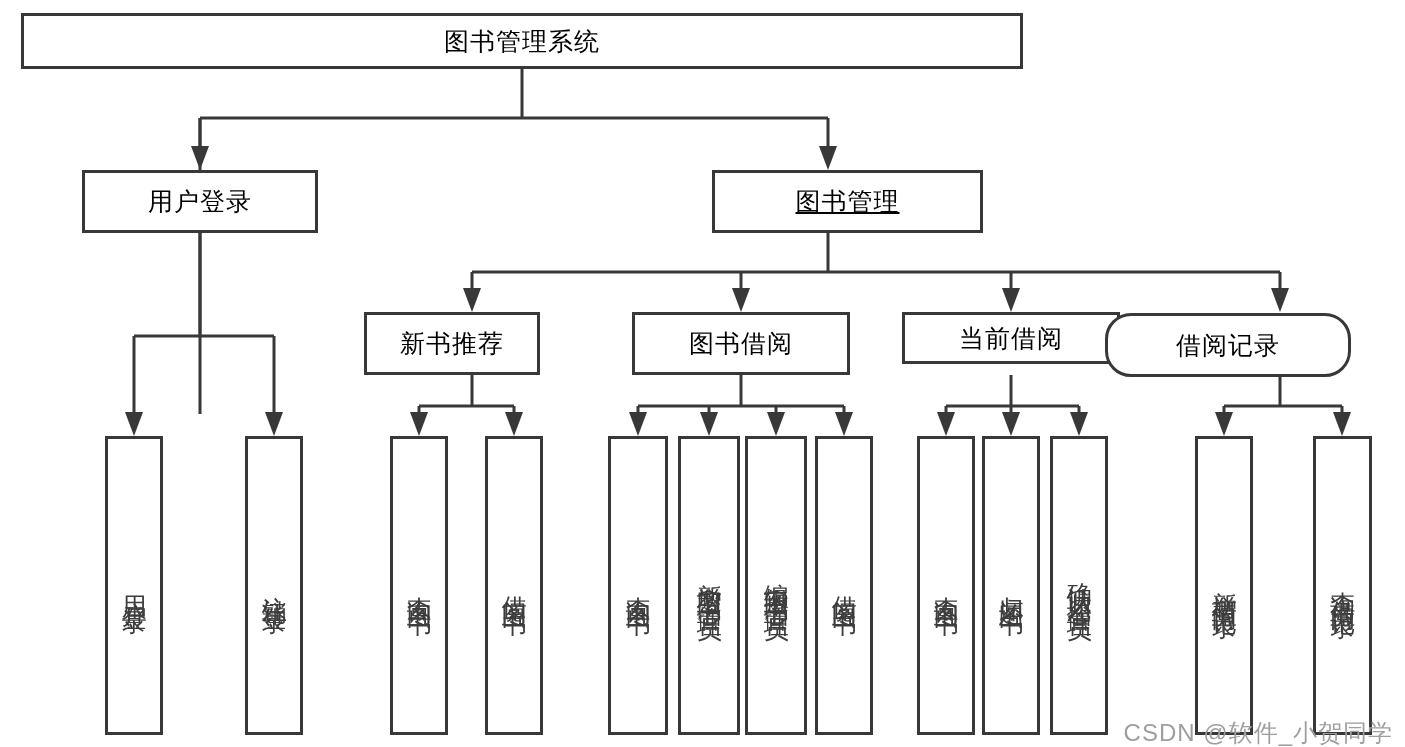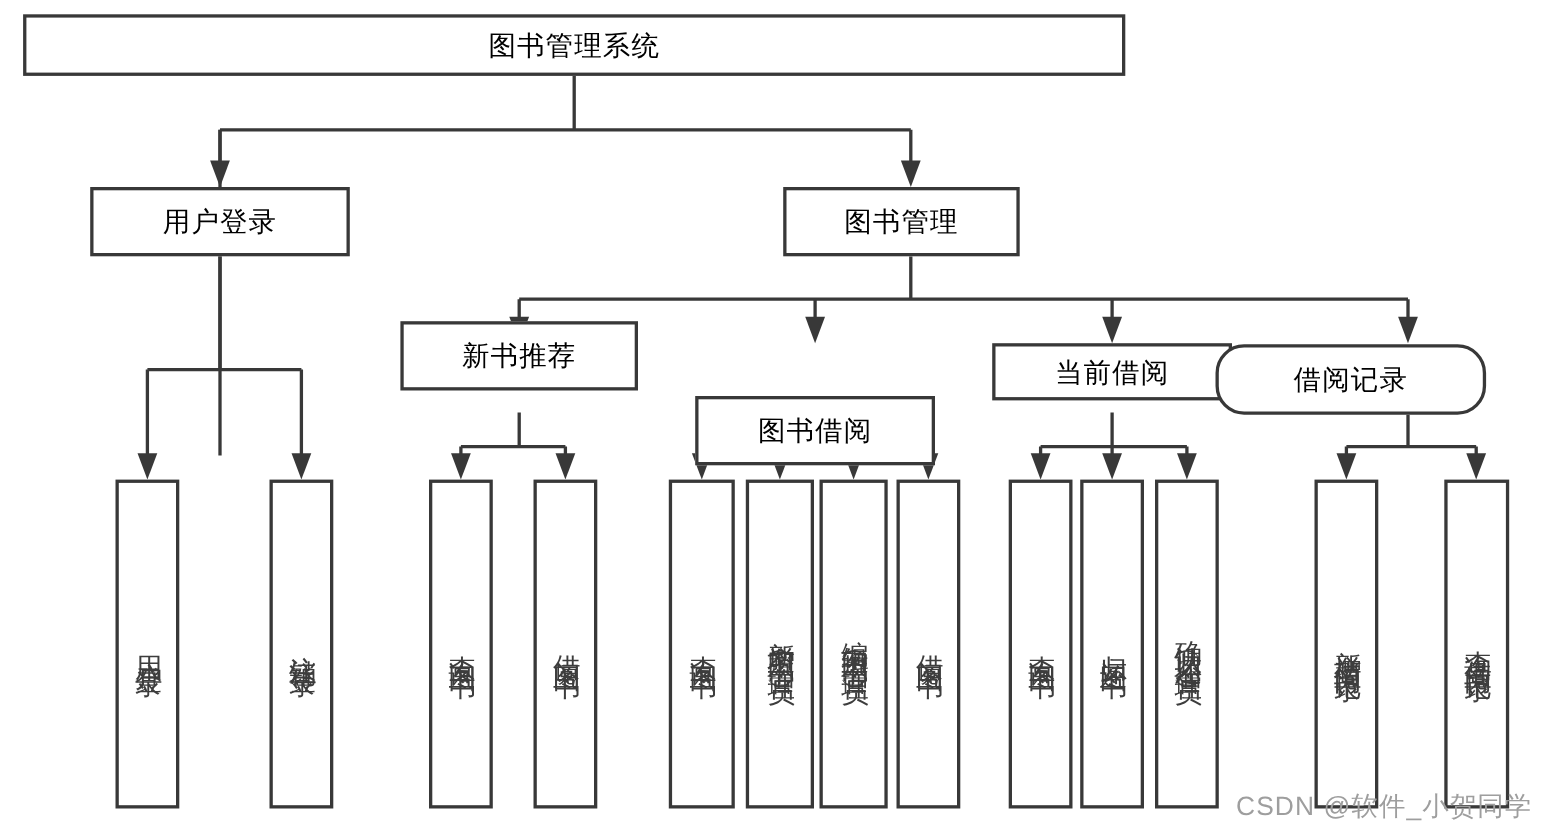--- a/index.html
+++ b/index.html
@@ -95,24 +95,24 @@
       <polygon points="1002,412 1020,412 1011,436"></polygon>
       <polygon points="1070,412 1088,412 1079,436"></polygon>
       <polygon points="1215,412 1233,412 1224,436"></polygon>
       <polygon points="1333,412 1351,412 1342,436"></polygon>
     </g>
   </svg>
 
   <div class="hbox" style="left:21px; top:13px; width:1002px; height:56px;">图书管理系统</div>
 
   <div class="hbox" style="left:82px; top:170px; width:236px; height:63px;">用户登录</div>
-  <div class="hbox" style="left:712px; top:170px; width:215px; height:63px;">图书管理</div>
+  <div class="hbox" style="left:712px; top:170px; width:271px; height:63px;text-decoration:underline;">图书管理</div>
 
-  <div class="hbox" style="left:364px; top:292px; width:216px; height:63px;">新书推荐</div>
-  <div class="hbox" style="left:632px; top:312px; width:218px; height:63px;margin-top:48px;">图书借阅</div>
+  <div class="hbox" style="left:364px; top:312px; width:176px; height:63px;">新书推荐</div>
+  <div class="hbox" style="left:632px; top:312px; width:218px; height:63px;">图书借阅</div>
   <div class="hbox" style="left:902px; top:312px; width:218px; height:52px;">当前借阅</div>
   <div class="hbox" style="left:1105px; top:313px; width:246px; height:64px;border-radius:26px;">借阅记录</div>
 
   <div class="vbox" style="left:105px; top:436px; width:58px; height:299px;">
     <span class="vlabel">用户登录</span>
   </div>
   <div class="vbox" style="left:245px; top:436px; width:58px; height:299px;">
     <span class="vlabel">注销登录</span>
   </div>
 

